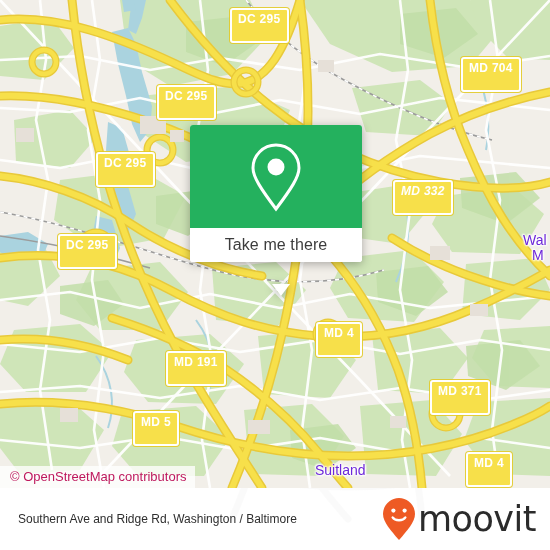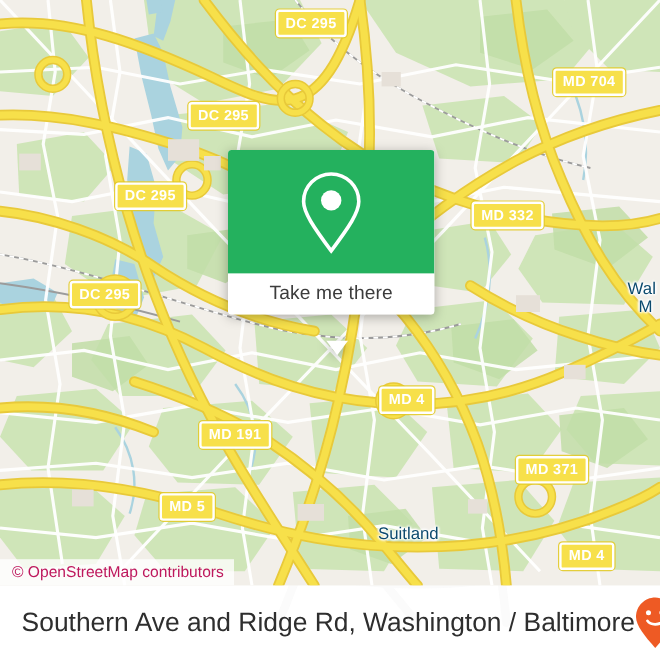--- a/index.html
+++ b/index.html
@@ -22,30 +22,30 @@
   
   .shield{
     position:absolute;
     background:#f7e04a;
     border:2px solid #ffffff;
     border-radius:3px;
     color:#ffffff;
     font-weight:bold;
     font-size:12px;
     line-height:14px;
-    padding:2px 6px 3px 6px;
+    padding:2px 6px 15px 6px;
     letter-spacing:.3px;
     white-space:nowrap;
     box-shadow:0 0 0 1px rgba(226,202,40,.9);
     font-family:"Liberation Sans", sans-serif;
   }
   
   .place{
     position:absolute;
-    color:#0c4a6e;
+    color:#6d28d9;
     font-size:14px;
     white-space:nowrap;
     text-shadow:
       1px 0 2px #fff, -1px 0 2px #fff, 0 1px 2px #fff, 0 -1px 2px #fff,
       1px 1px 2px #fff, -1px -1px 2px #fff;
     font-family:"Liberation Sans", sans-serif;
   }
 
   
   .attribution{
@@ -93,21 +93,21 @@
   }
   .footer-watermark{
     position:absolute;left:0;top:-488px;opacity:.08;pointer-events:none;
   }
   .footer-inner{
     position:absolute;left:0;top:0;width:550px;height:62px;
     display:flex;align-items:center;justify-content:space-between;
     padding:0 14px 0 18px;box-sizing:border-box;
   }
   .footer-title{
-    color:#2e2e2e;font-size:22px;white-space:nowrap;
+    color:#2e2e2e;font-size:12px;white-space:nowrap;
     font-family:"Liberation Sans", sans-serif;
   }
   .brand{display:flex;align-items:center;gap:2px;}
   .brand-word{
     color:#2b2b2b;font-size:35px;line-height:35px;font-weight:normal;
     letter-spacing:-.5px;font-family:"DejaVu Sans", sans-serif;
   }
 </style>
 </head>
 <body>
@@ -272,31 +272,31 @@
           <rect x="60" y="408" width="18" height="14"></rect>
         </g>
       </g>
     </svg>
 
     <div>
       <div class="shield" style="left:230px;top:8px;">DC 295</div>
       <div class="shield" style="left:438px;top:57px;margin-left:23px;">MD 704</div>
       <div class="shield" style="left:157px;top:85px;">DC 295</div>
       <div class="shield" style="left:96px;top:152px;">DC 295</div>
-      <div class="shield" style="left:393px;top:168px;">MD 332</div>
+      <div class="shield" style="left:393px;top:180px;font-style:italic;">MD 332</div>
       <div class="shield" style="left:58px;top:234px;">DC 295</div>
       <div class="shield" style="left:316px;top:322px;">MD 4</div>
       <div class="shield" style="left:166px;top:351px;">MD 191</div>
       <div class="shield" style="left:430px;top:380px;">MD 371</div>
       <div class="shield" style="left:133px;top:411px;">MD 5</div>
       <div class="shield" style="left:466px;top:452px;">MD 4</div>
     </div>
 
     <div>
-      <div class="place" style="left:315px;top:436px;">Suitland</div>
+      <div class="place" style="left:315px;top:462px;">Suitland</div>
       <div class="place" style="left:523px;top:232px;">Wal</div>
       <div class="place" style="left:532px;top:247px;">M</div>
     </div>
 
     <div class="attribution">© OpenStreetMap contributors</div>
 
     <div class="card-wrap">
       <div class="card">
         <div class="card-top">
           <svg width="58" height="72" viewBox="0 0 58 72">

